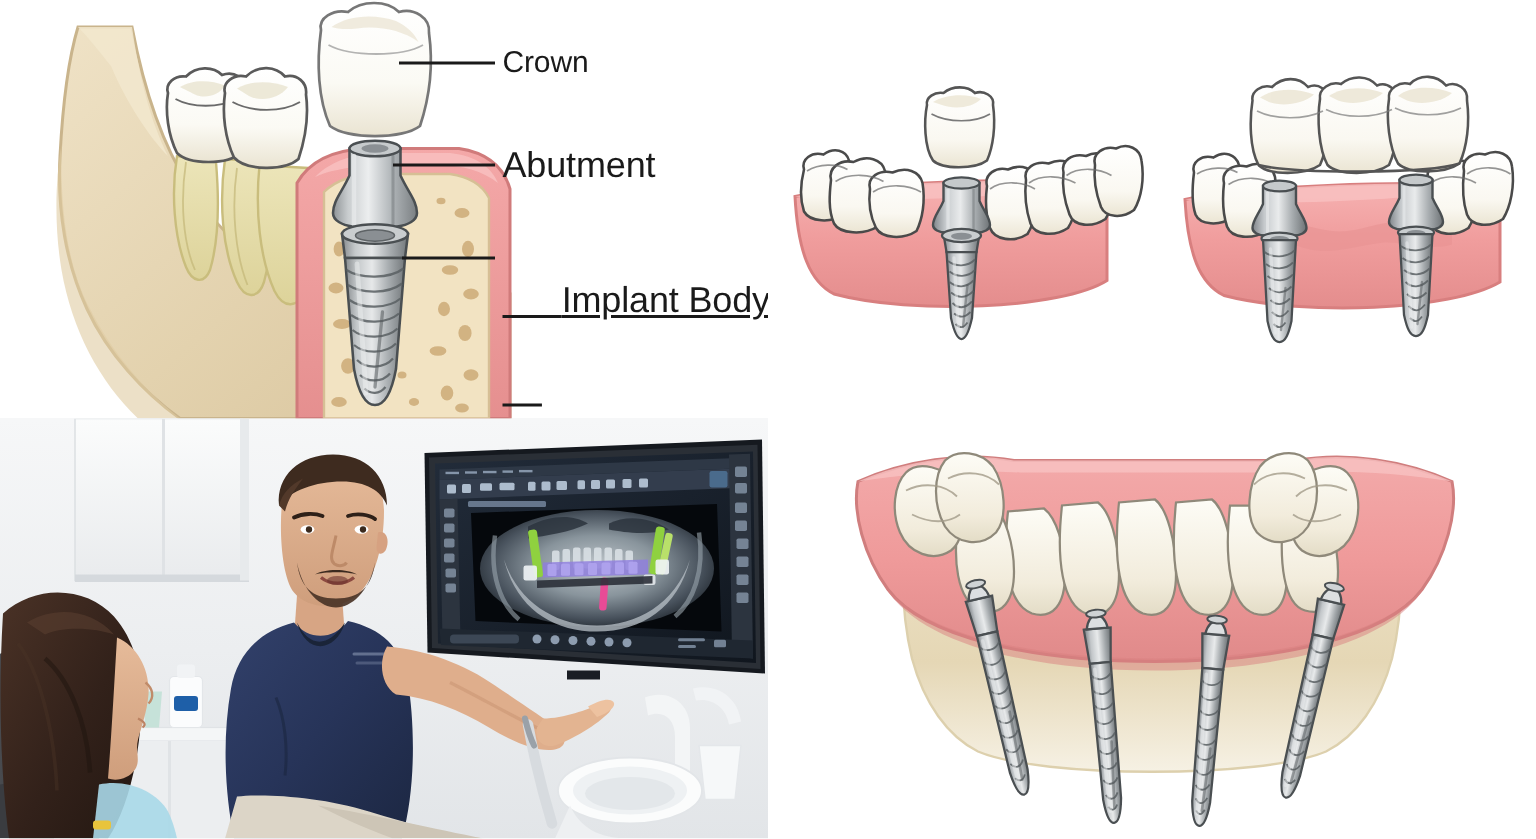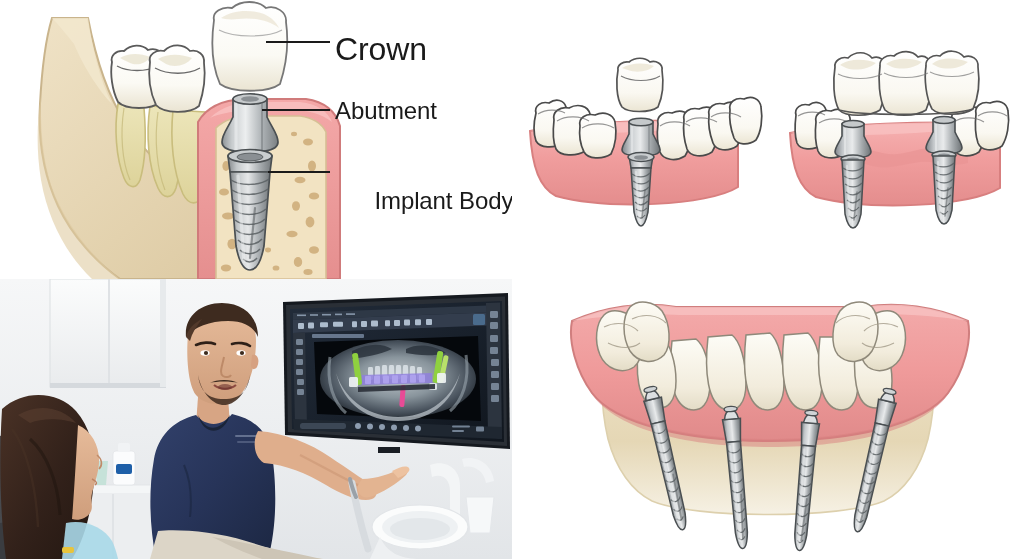--- a/index.html
+++ b/index.html
@@ -22,23 +22,23 @@
   
   .lbl{
     position:absolute;
     color:#1a1a1a;
     font-family:"Liberation Sans", sans-serif;
     font-weight:400;
     white-space:pre;
     line-height:1.22;
     letter-spacing:-0.1px;
   }
-  #lbl-crown    {left:335px;top:30px; font-size:32px;}
+  #lbl-crown    {left:335px;top:30px; font-size:20px;}
   #lbl-abutment {left:335px;top:96px; font-size:24px;text-align:right;}
-  #lbl-implant  {left:335px;top:157px;font-size:24px;}
+  #lbl-implant  {left:335px;top:157px;font-size:24px;text-decoration:underline;}
 </style>
 </head>
 <body>
 
 <div class="canvas">
 
   <div class="quad" id="q-anatomy">
     <svg width="512" height="279" viewBox="0 0 512 279">
       <defs>
         <linearGradient id="gMetal" x1="0" y1="0" x2="1" y2="0">

